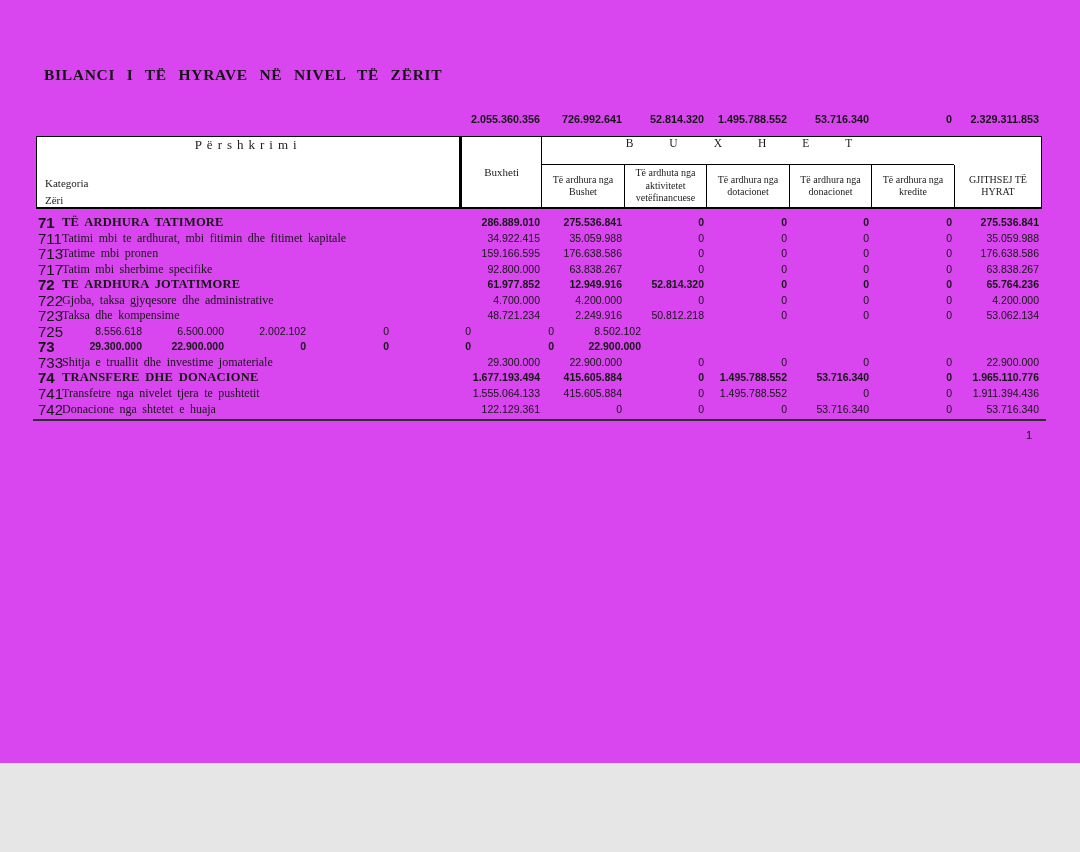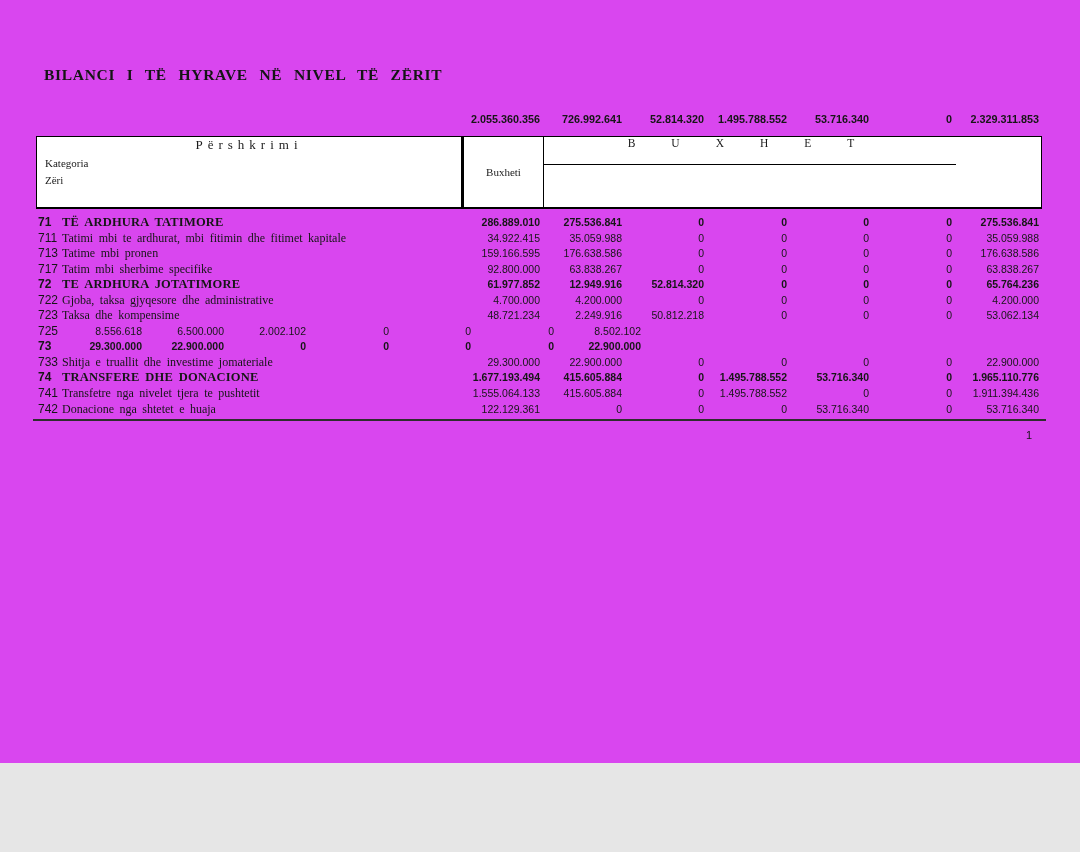--- a/index.html
+++ b/index.html
@@ -24,21 +24,21 @@
     text-align:right;padding-right:3px;box-sizing:border-box;color:#161616;white-space:nowrap;
   }
 
   
   .thead{
     position:absolute;left:36px;top:136px;width:1006px;height:73px;
     border:1.5px solid #000;box-sizing:border-box;display:flex;background:#fff;
   }
   .h-desc{width:424px;position:relative;}
   .kat{
-    position:absolute;left:8px;top:18px;
+    position:absolute;left:8px;top:38px;
     font:11px "Liberation Serif", serif;line-height:17px;color:#1a1a1a;
   }
   .pershkrimi{
     text-align:center;line-height:68px;
     font:13px "Liberation Serif", serif;letter-spacing:5px;color:#1a1a1a;
   }
   .h-bux{
     width:83px;border-left:3px solid #3b82f6;border-right:1px solid #000;box-sizing:border-box;
     display:flex;align-items:center;justify-content:center;
     font:11px "Liberation Serif", serif;color:#1a1a1a;
@@ -58,21 +58,21 @@
   .g-cell + .g-cell{border-left:1px solid #000;}
   .thead, .thead *{border-color:#000;}
   
   .thead{border-bottom-width:2.5px;}
 
   
   .tbody{position:absolute;left:36px;top:215px;width:1006px;}
   .row{display:flex;height:15.55px;line-height:15.55px;white-space:nowrap;}
   .c-code{
     width:26px;padding-left:2px;box-sizing:border-box;
-    font-family:"Liberation Sans", sans-serif;font-size:12px;color:#161616;
+    font-family:"Liberation Sans", sans-serif;font-size:15px;color:#161616;
   }
   .c-desc{
     width:398px;box-sizing:border-box;overflow:visible;
     font-family:"Liberation Serif", serif;font-size:12px;word-spacing:2.5px;color:#161616;
   }
   .val{
     font-family:"Liberation Sans", sans-serif;font-size:10.5px;
     text-align:right;padding-right:3px;box-sizing:border-box;color:#161616;
   }
   .row.b .c-code,.row.b .c-desc,.row.b .val{font-weight:bold;}
@@ -106,20 +106,28 @@
     <div class="h-desc">
       <div class="kat">
         <div>Kategoria</div>
         <div>Zëri</div>
       </div>
       <div class="pershkrimi">Përshkrimi</div>
     </div>
     <div class="h-bux">Buxheti</div>
     <div class="h-group">
       <div class="g-label">BUXHET</div>
+      <div class="g-sub" id="subCols">
+          <div class="g-cell" style="width: 82px;">Të ardhura nga Bushet</div>
+          <div class="g-cell" style="width: 82px;">Të ardhuta nga aktivitetet vetëfinancuese</div>
+          <div class="g-cell" style="width: 83px;">Të ardhura nga dotacionet</div>
+          <div class="g-cell" style="width: 82px;">Të ardhura nga donacionet</div>
+          <div class="g-cell" style="width: 83px;">Të ardhura nga kredite</div>
+          <div class="g-cell" style="width: 87px; flex: 1 1 0%;">GJITHSEJ TË HYRAT</div>
+        </div>
     </div>
   </div>
 
   <div class="tbody" id="tableBody">
       <div class="row b">
         <div class="c-code">71</div>
         <div class="c-desc">TË ARDHURA TATIMORE</div>
         <div class="val" style="width: 83px;">286.889.010</div>
         <div class="val" style="width: 82px;">275.536.841</div>
         <div class="val" style="width: 82px;">0</div>

